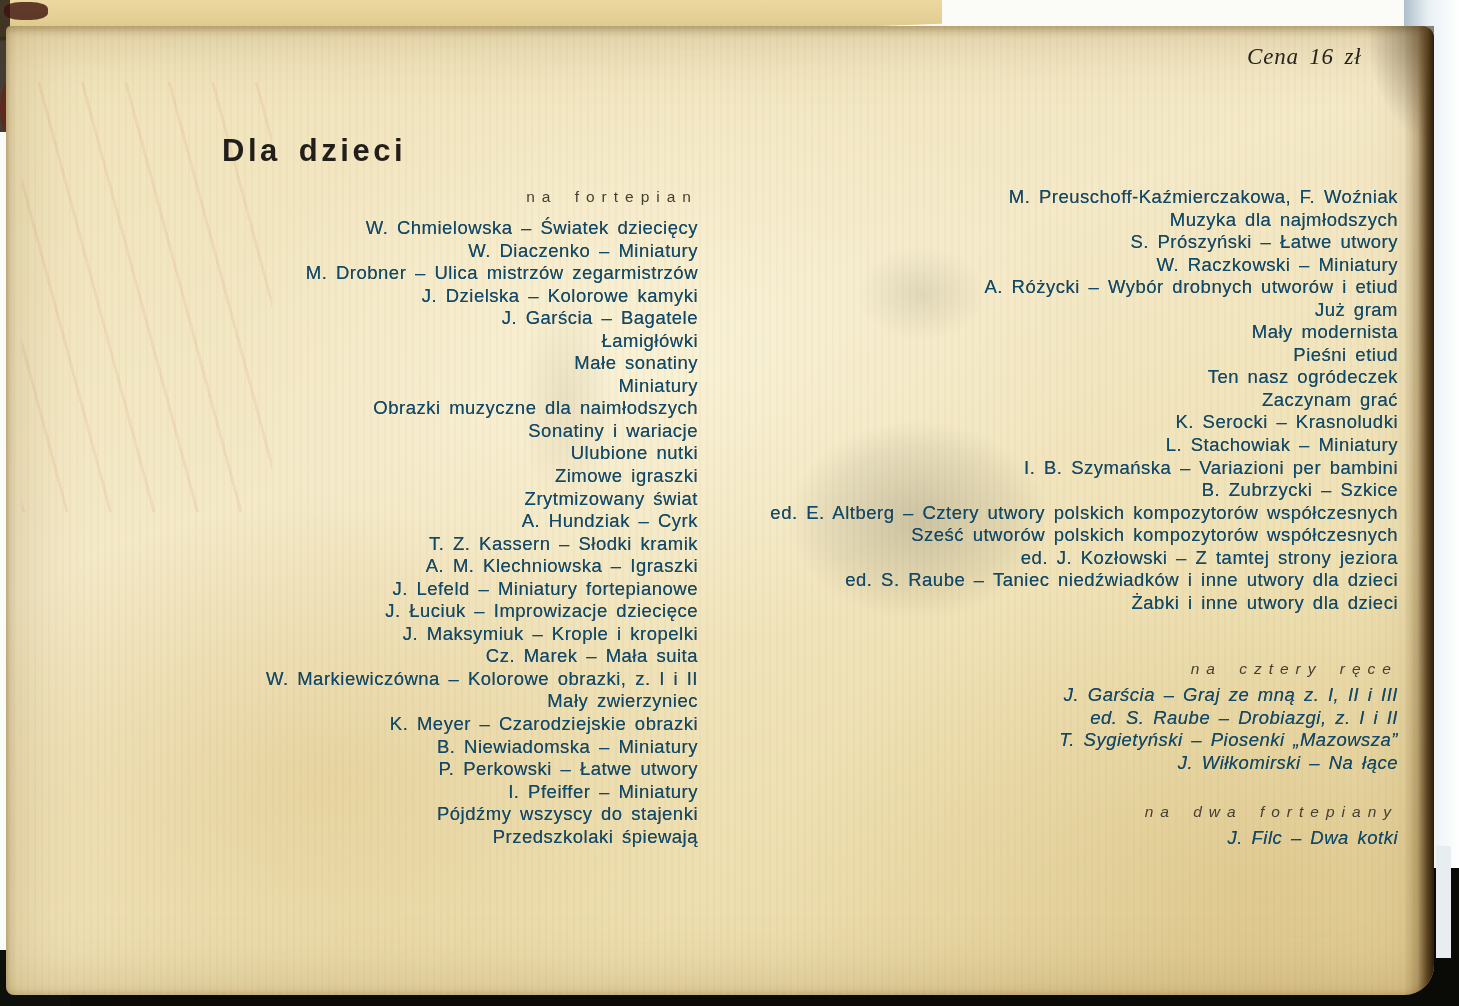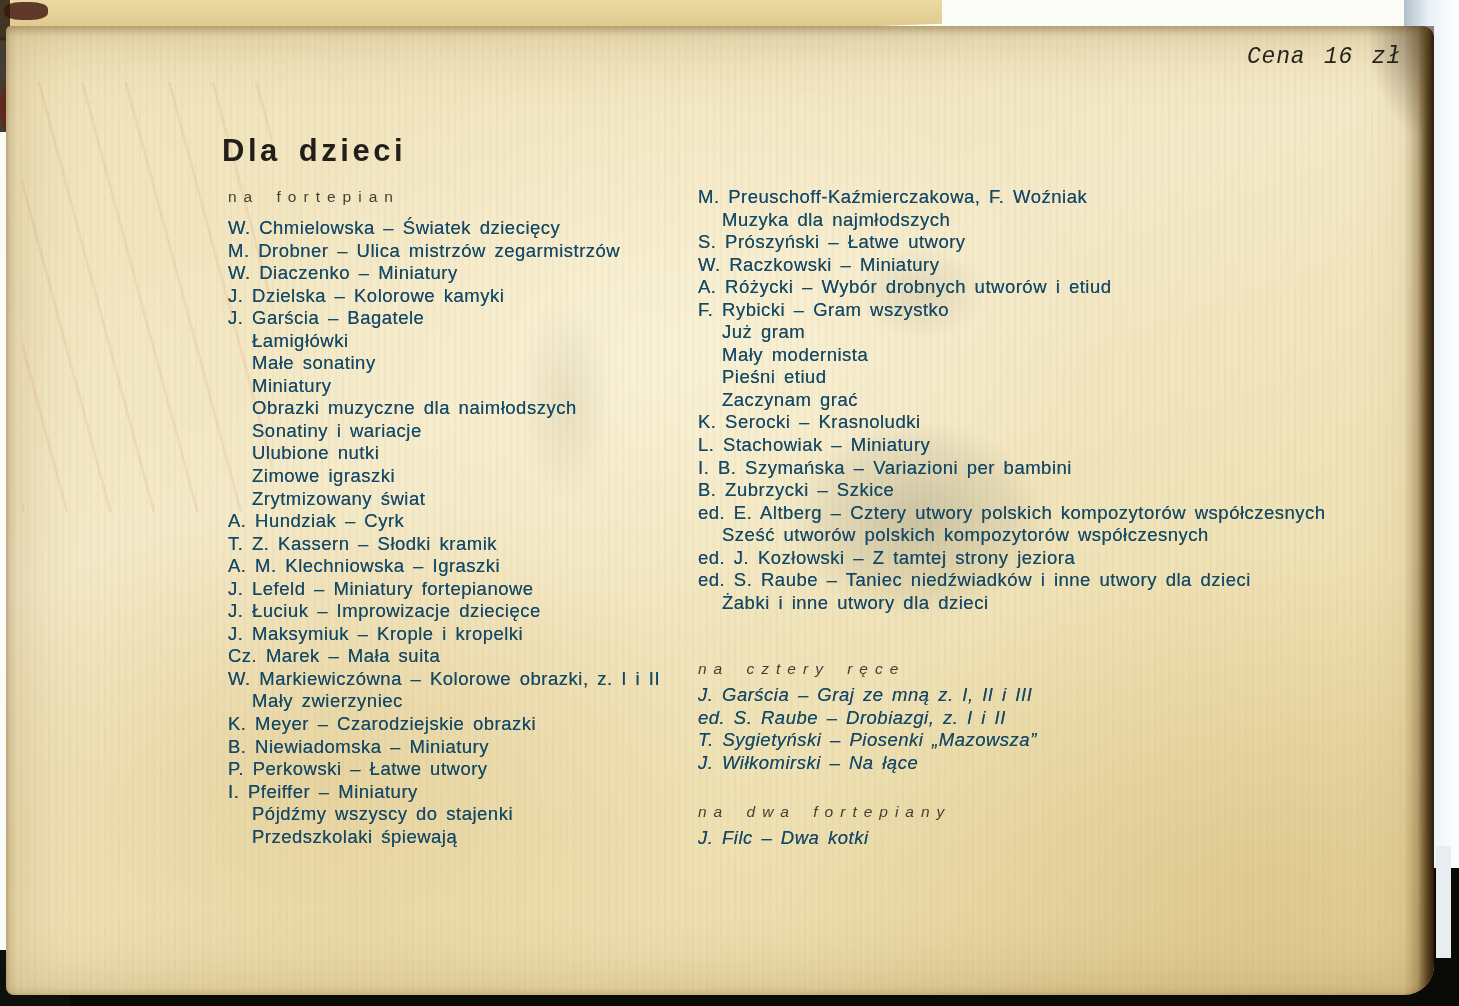--- a/index.html
+++ b/index.html
@@ -68,30 +68,30 @@
     background:radial-gradient(ellipse at center, rgba(80,80,62,.13), rgba(0,0,0,0) 70%);
   }
   .stain.crease-left {
     left:512px; top:270px; width:95px; height:210px;
     background:radial-gradient(ellipse at center, rgba(122,110,68,.12), rgba(0,0,0,0) 70%);
   }
 
   
   .price {
     position:absolute; left:1247px; top:44px;
-    font-family:Liberation Mono, monospace; font-style:italic;
+    font-family:Liberation Serif, serif; font-style:italic;
     font-size:23px; color:#28241d; letter-spacing:.8px; word-spacing:4px;
     white-space:nowrap; z-index:5;
   }
   .page-title {
     position:absolute; left:222px; top:133px;
     font-size:31px; font-weight:bold; letter-spacing:3.5px; word-spacing:6px;
     color:#221f1a; white-space:nowrap; z-index:5;text-align:center;
   }
-  .column { position:absolute; z-index:5; }
+  .column { position:absolute; z-index:5;text-align:right; }
   .col-left  { left:228px; top:186px; width:470px; }
   .col-right { left:698px; top:186px; width:700px; }
   .section-heading {
     font-size:15.5px; letter-spacing:7px; word-spacing:6px;
     color:#453f33; height:22px; line-height:22px; white-space:nowrap;
   }
   .col-left  .section-heading { margin-bottom:9px; }
   .col-right .section-heading { margin-bottom:4px; }
   .col-right .section + .section { margin-top:44px;font-style:italic; }
   .col-right .section:last-child { margin-top:26px; }
@@ -128,22 +128,22 @@
     <div class="torn-right"></div>
   </div>
 
   <div class="price">Cena 16 zł</div>
   <div class="page-title">Dla dzieci</div>
 
   <div class="column col-left">
       <div class="section">
         <div class="section-heading">na fortepian</div>
         <div class="line">W. Chmielowska – Światek dziecięcy</div>
+        <div class="line">W. Diaczenko – Miniatury</div>
         <div class="line">M. Drobner – Ulica mistrzów zegarmistrzów</div>
-        <div class="line">W. Diaczenko – Miniatury</div>
         <div class="line">J. Dzielska – Kolorowe kamyki</div>
         <div class="line">J. Garścia – Bagatele</div>
         <div class="line indent">Łamigłówki</div>
         <div class="line indent">Małe sonatiny</div>
         <div class="line indent">Miniatury</div>
         <div class="line indent">Obrazki muzyczne dla naimłodszych</div>
         <div class="line indent">Sonatiny i wariacje</div>
         <div class="line indent">Ulubione nutki</div>
         <div class="line indent">Zimowe igraszki</div>
         <div class="line indent">Zrytmizowany świat</div>
@@ -164,24 +164,24 @@
         <div class="line indent">Przedszkolaki śpiewają</div>
       </div>
     </div>
   <div class="column col-right">
       <div class="section">
         <div class="line">M. Preuschoff-Kaźmierczakowa, F. Woźniak</div>
         <div class="line indent">Muzyka dla najmłodszych</div>
         <div class="line">S. Prószyński – Łatwe utwory</div>
         <div class="line">W. Raczkowski – Miniatury</div>
         <div class="line">A. Różycki – Wybór drobnych utworów i etiud</div>
-        <div class="line">F. Rybicki – Gram wszystko</div>
         <div class="line indent">Już gram</div>
         <div class="line indent">Mały modernista</div>
         <div class="line indent">Pieśni etiud</div>
+        <div class="line indent">Ten nasz ogródeczek</div>
         <div class="line indent">Zaczynam grać</div>
         <div class="line">K. Serocki – Krasnoludki</div>
         <div class="line">L. Stachowiak – Miniatury</div>
         <div class="line">I. B. Szymańska – Variazioni per bambini</div>
         <div class="line">B. Zubrzycki – Szkice</div>
         <div class="line">ed. E. Altberg – Cztery utwory polskich kompozytorów współczesnych</div>
         <div class="line indent">Sześć utworów polskich kompozytorów współczesnych</div>
         <div class="line">ed. J. Kozłowski – Z tamtej strony jeziora</div>
         <div class="line">ed. S. Raube – Taniec niedźwiadków i inne utwory dla dzieci</div>
         <div class="line indent">Żabki i inne utwory dla dzieci</div>

